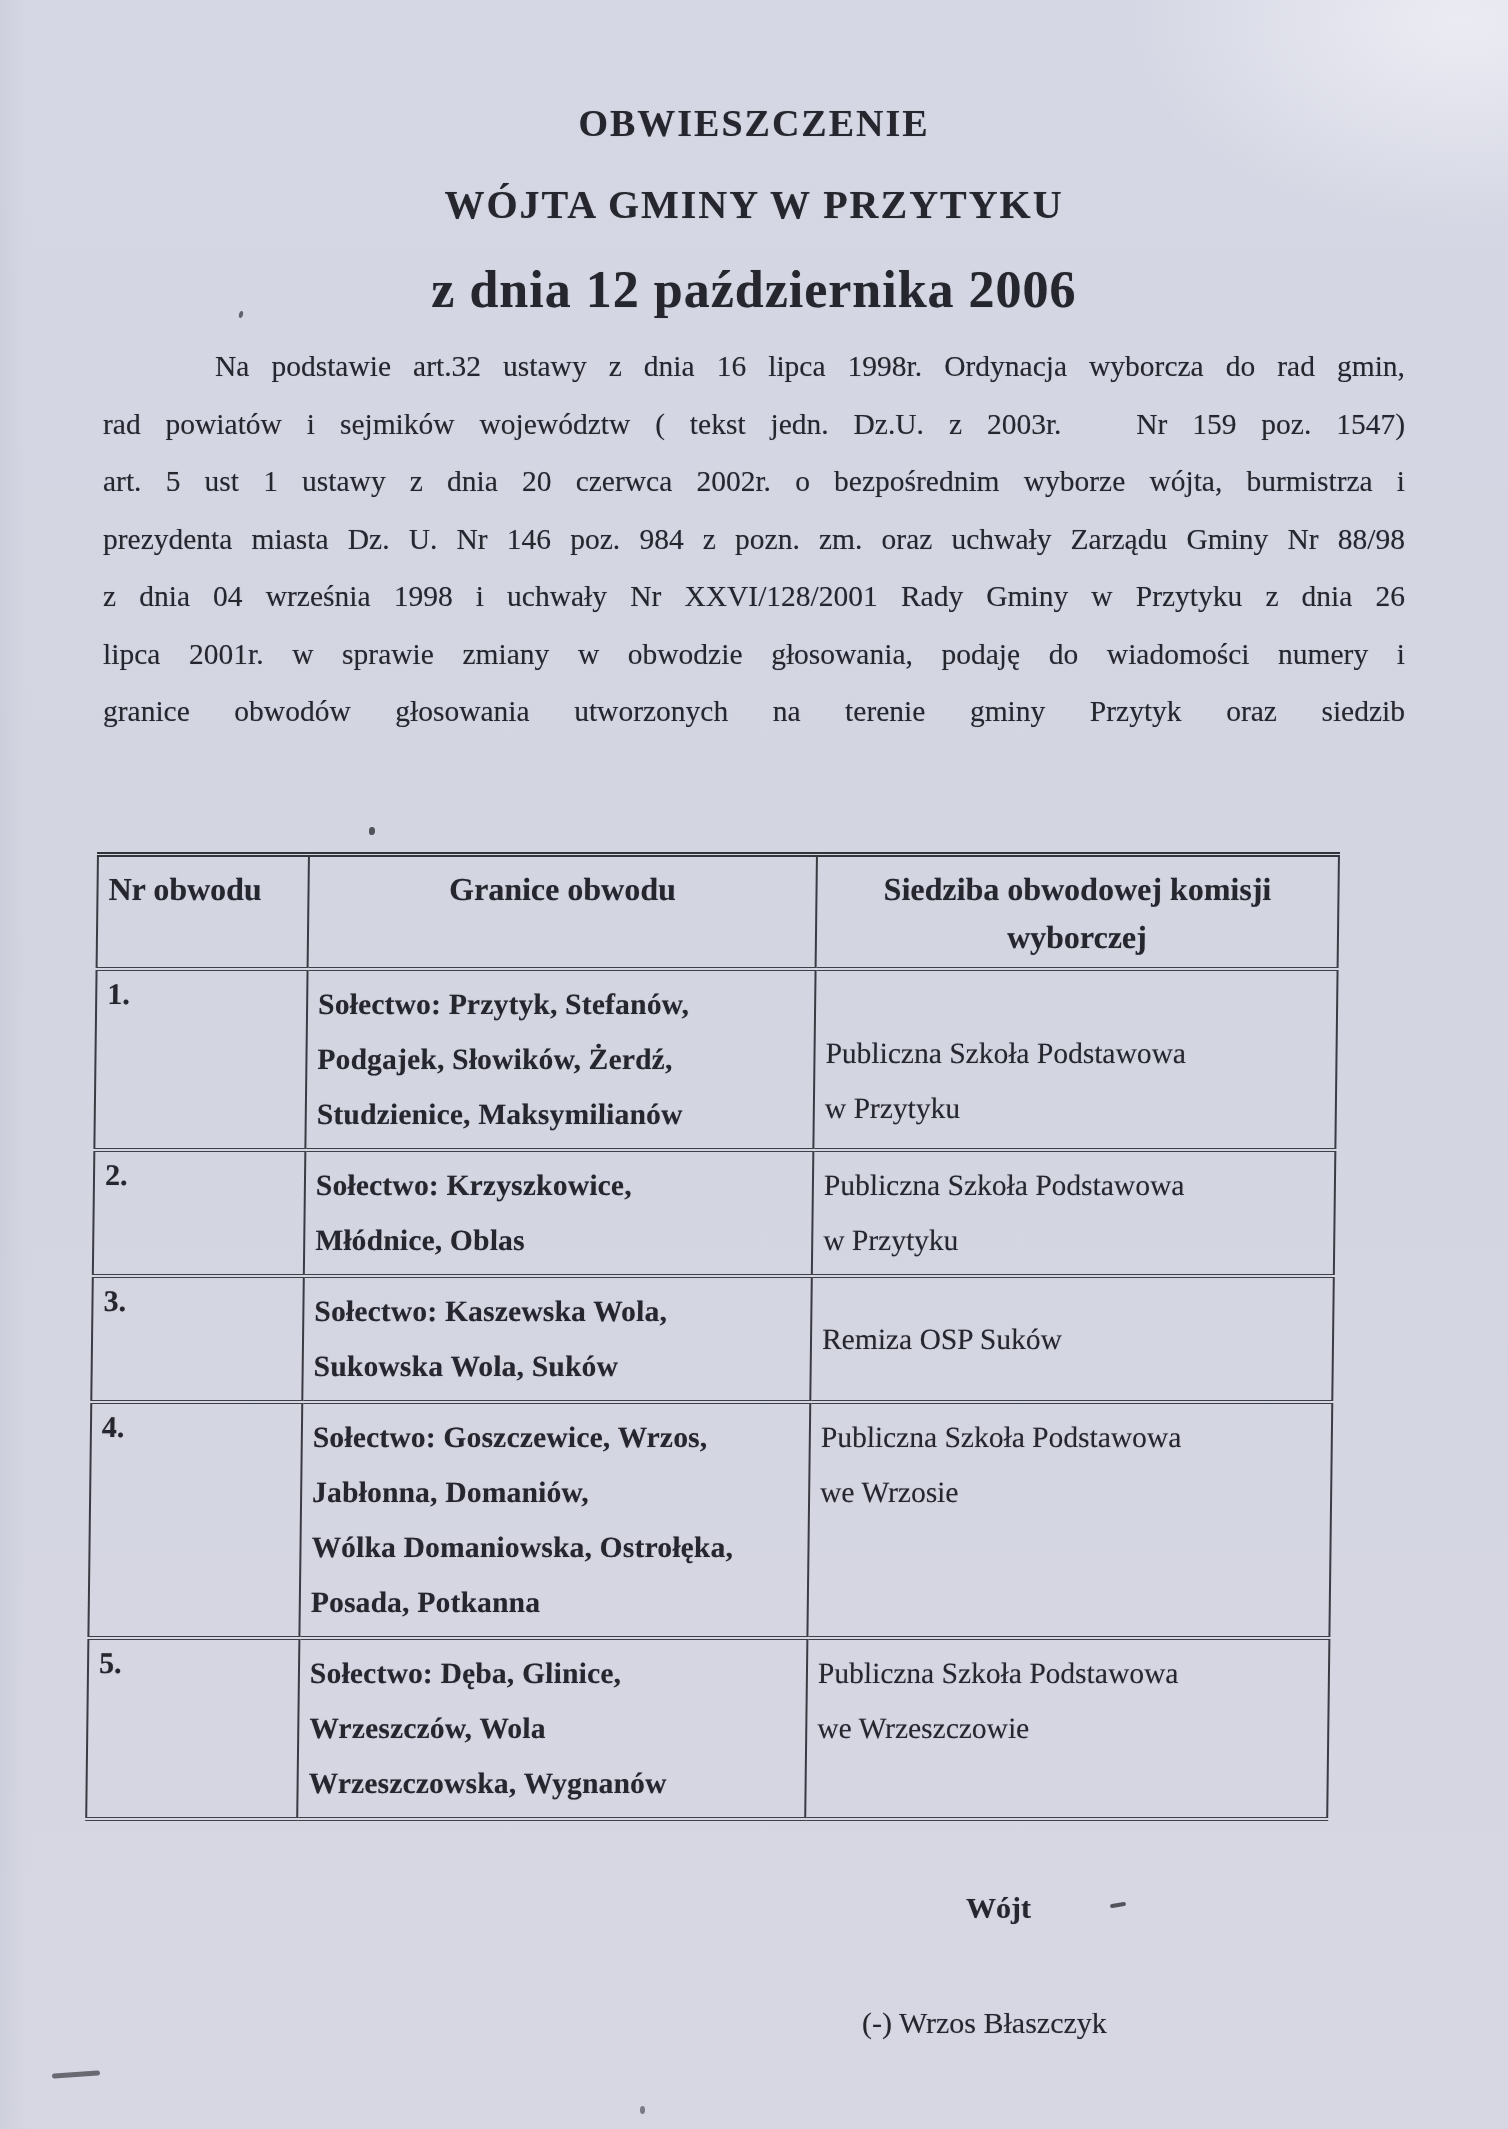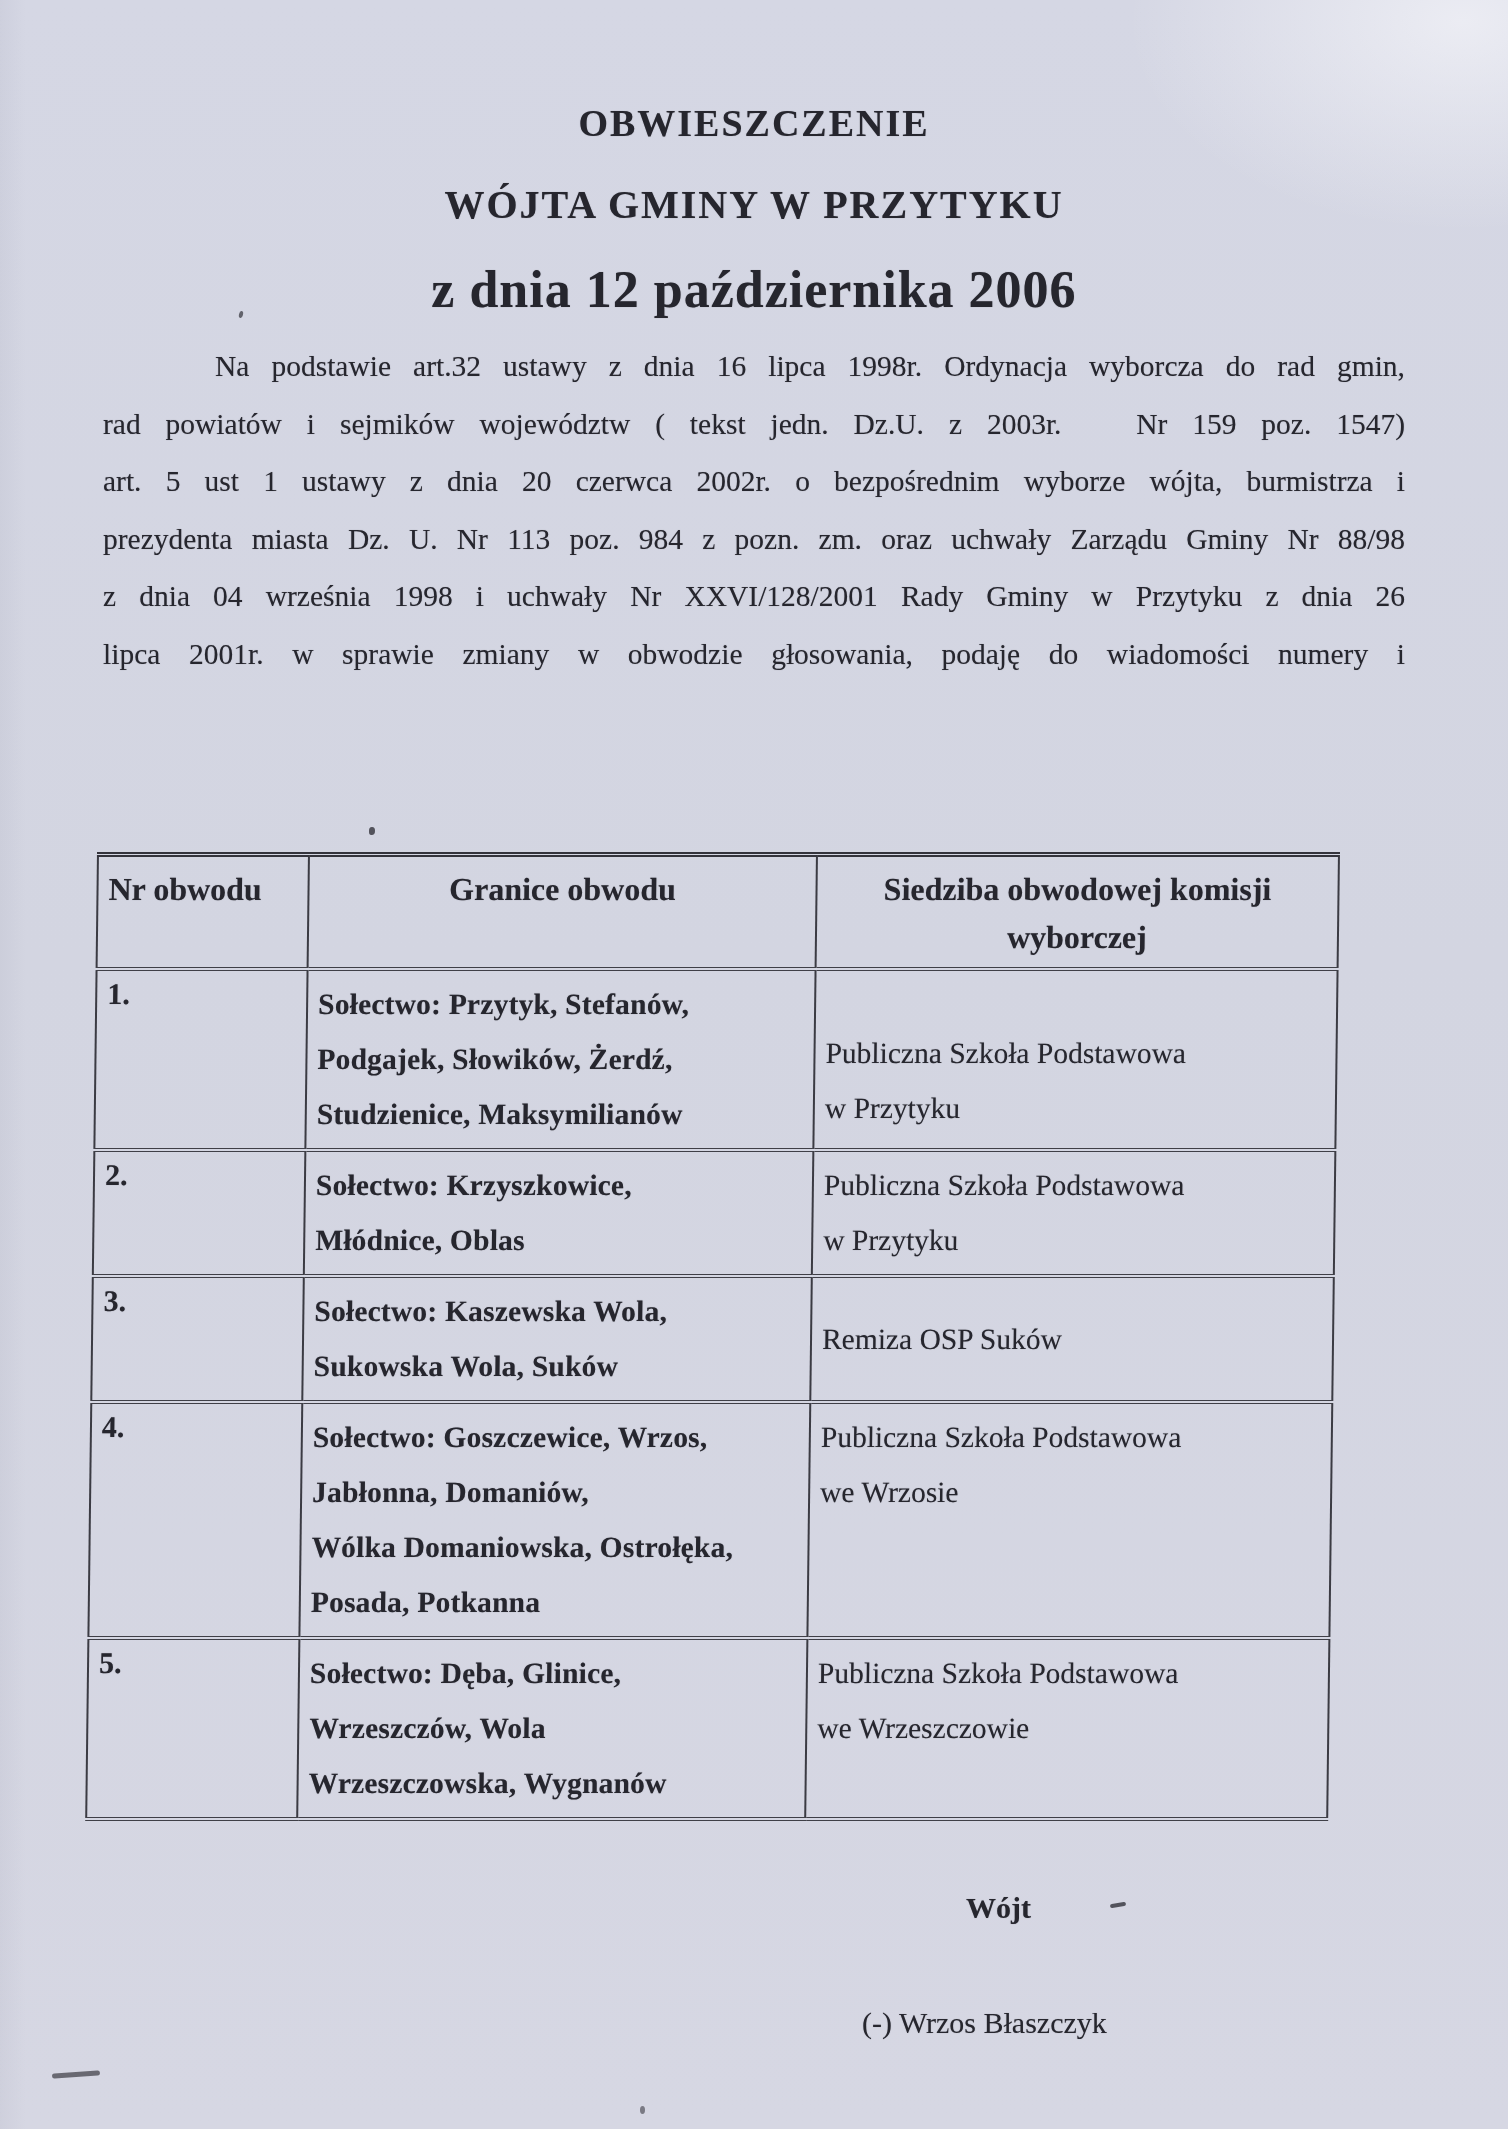--- a/index.html
+++ b/index.html
@@ -145,23 +145,24 @@
 <div class="page">
 
   <div class="title-line t1">OBWIESZCZENIE</div>
   <div class="title-line t2">WÓJTA GMINY W PRZYTYKU</div>
   <div class="title-line t3">z dnia 12 października 2006</div>
 
   <div class="body-block">
     <div class="body-line first">Na podstawie art.32 ustawy z dnia 16 lipca 1998r. Ordynacja wyborcza do rad gmin,</div>
     <div class="body-line">rad powiatów i sejmików województw ( tekst jedn. Dz.U. z 2003r.&nbsp;&nbsp;&nbsp;Nr 159 poz. 1547)</div>
     <div class="body-line">art. 5 ust 1 ustawy z dnia 20 czerwca 2002r. o bezpośrednim wyborze wójta, burmistrza i</div>
-    <div class="body-line">prezydenta miasta Dz. U. Nr 113 poz. 984 z pozn. zm. oraz uchwały Zarządu Gminy Nr 88/98</div>
+    <div class="body-line">prezydenta miasta Dz. U. Nr 146 poz. 984 z pozn. zm. oraz uchwały Zarządu Gminy Nr 88/98</div>
     <div class="body-line">z dnia 04 września 1998 i uchwały Nr XXVI/128/2001 Rady Gminy w Przytyku z dnia 26</div>
     <div class="body-line">lipca 2001r. w sprawie zmiany w obwodzie głosowania, podaję do wiadomości numery i</div>
+    <div class="body-line">granice obwodów głosowania utworzonych na terenie gminy Przytyk oraz siedzib</div>
   </div>
 
   <div class="speck speck-a"></div>
   <div class="speck speck-b"></div>
 
   <table class="obwody-table">
     <colgroup>
       <col style="width:211px">
       <col style="width:508px">
       <col style="width:522px">

